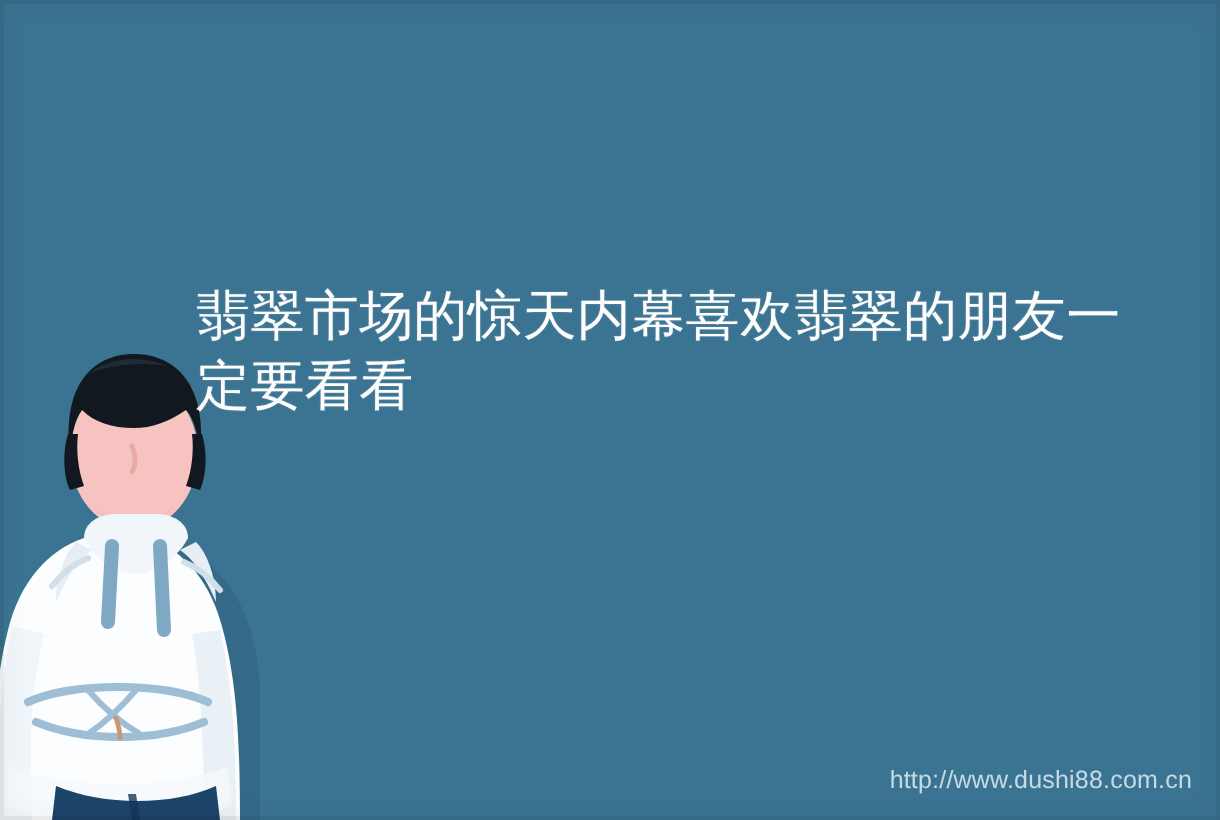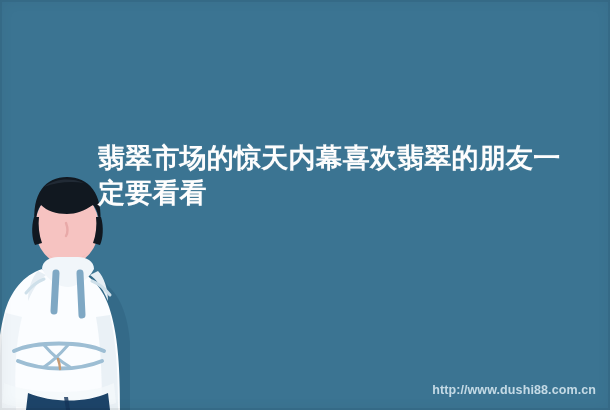--- a/index.html
+++ b/index.html
@@ -139,18 +139,18 @@
       </g>
 
       <g>
         <path d="M30 228 C54 238 88 238 110 228 L112 245 L28 245 Z" fill="#1d4469"></path>
         <path d="M66 232 L68 245 L72 245 L70 232 Z" fill="#16365a" opacity="0.8"></path>
       </g>
 
     </svg>
   </div>
 
-  <div id="headline" style="color: rgb(253, 253, 253); font-weight: bold;">翡翠市场的惊天内幕喜欢翡翠的朋友一定要看看</div>
+  <div id="headline" style="color: rgb(253, 253, 253);">翡翠市场的惊天内幕喜欢翡翠的朋友一定要看看</div>
 
-  <div id="watermark" style="color: rgb(207, 226, 236); font-weight: bold;">http://www.dushi88.com.cn</div>
+  <div id="watermark" style="color: rgb(207, 226, 236);">http://www.dushi88.com.cn</div>
 
   <div id="edge-vignette"></div>
 </div>
 
 </body></html>

